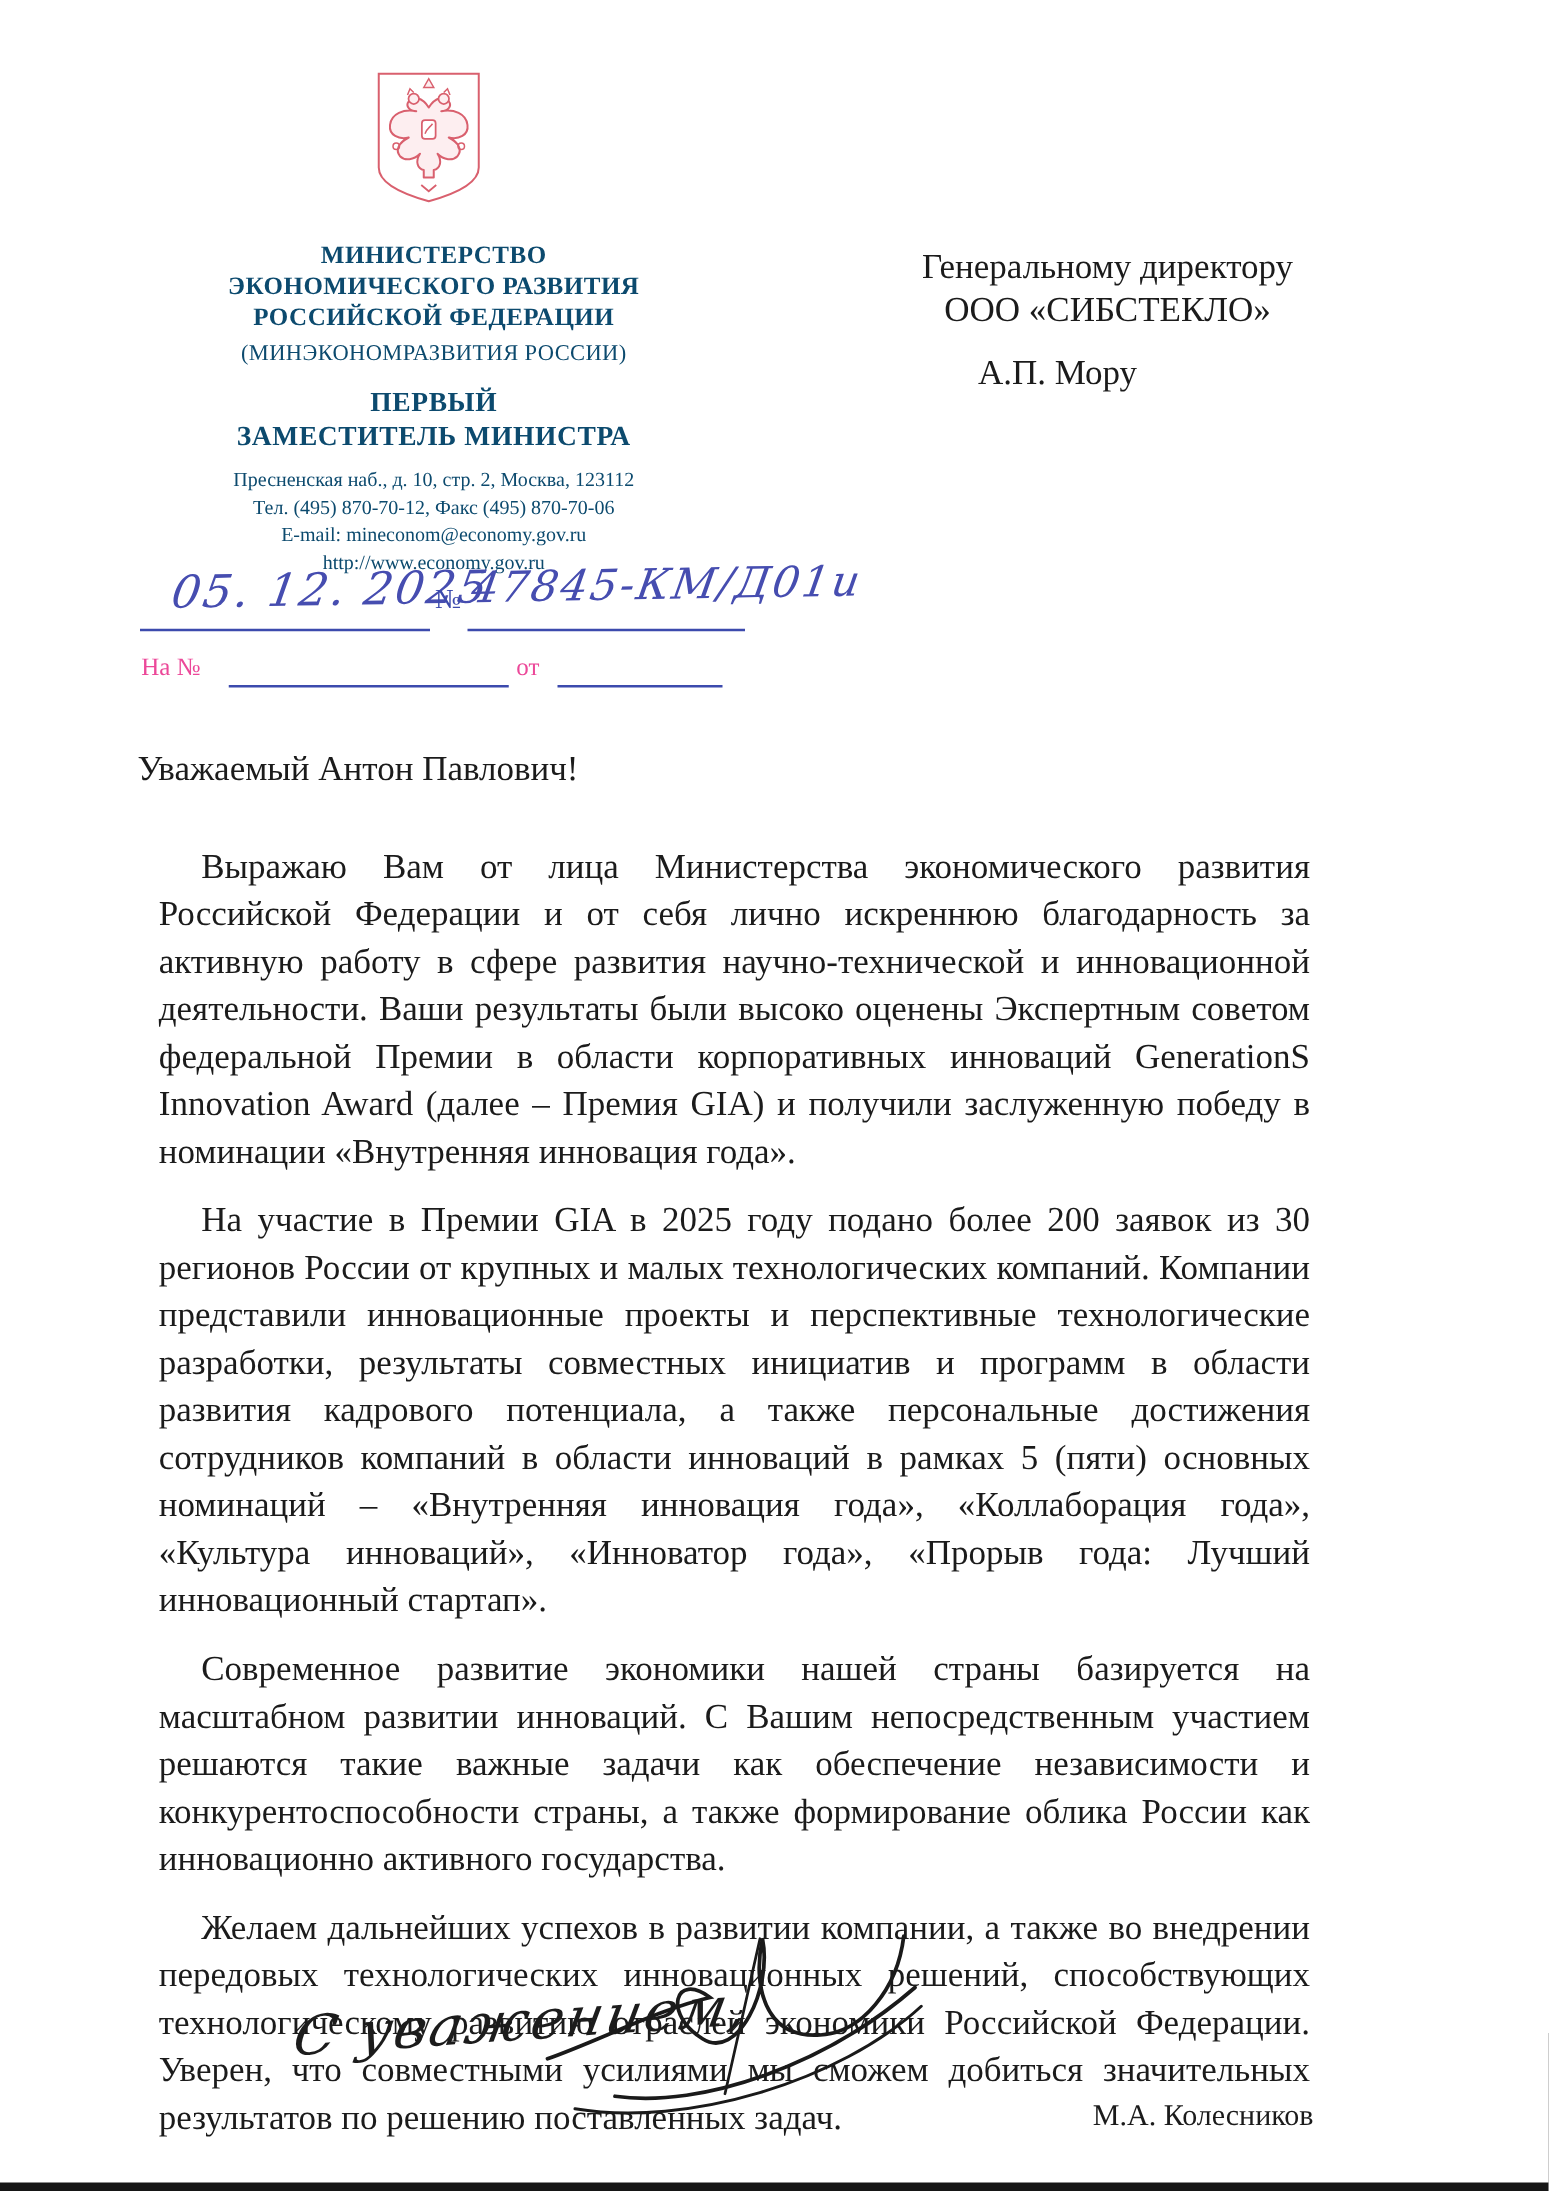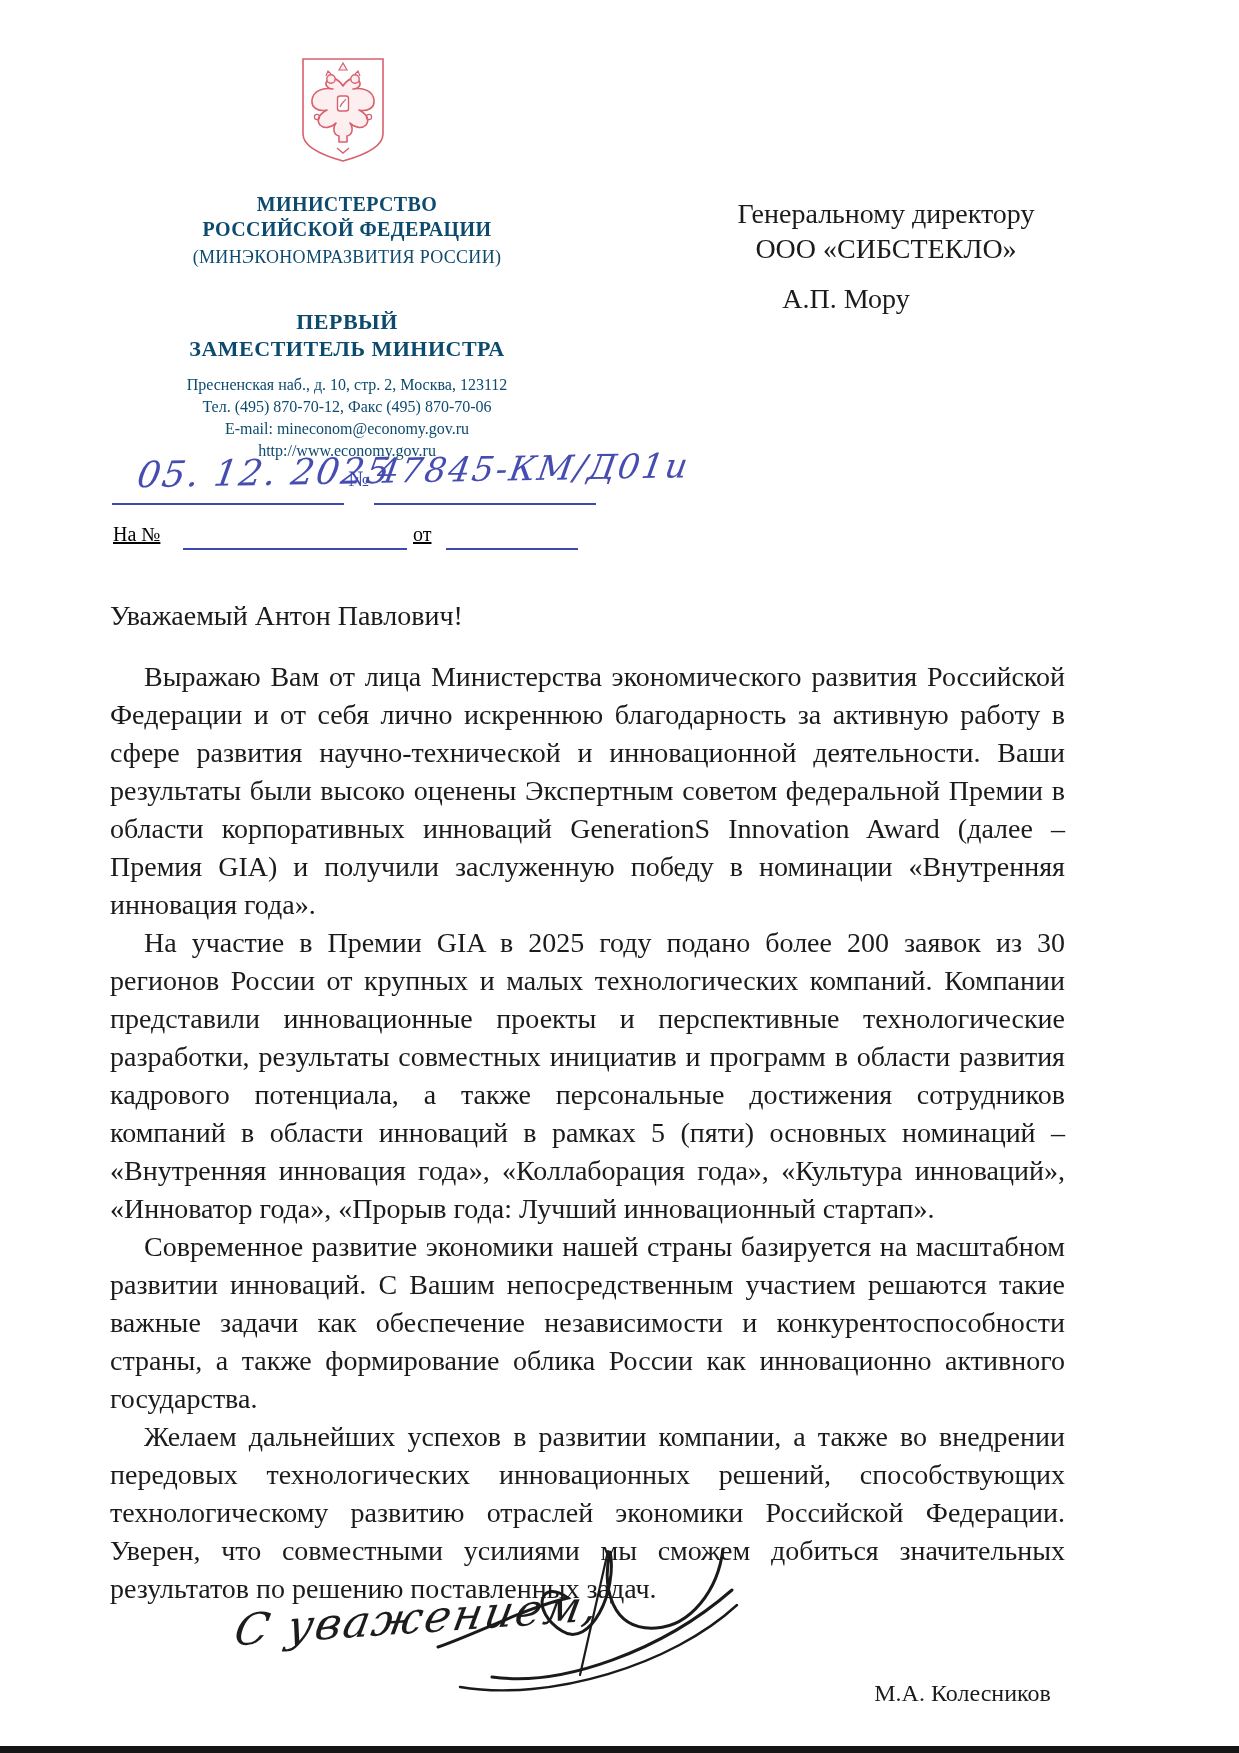--- a/index.html
+++ b/index.html
@@ -25,34 +25,34 @@
     font-family:"DejaVu Serif", serif;font-style:italic;
     font-size:36px;letter-spacing:2px;white-space:nowrap;
     transform:skewX(-10deg) rotate(-1deg);
   }
   .hand-date{left:138px;top:452px;}
   .hand-number{left:378px;top:448px;font-size:34px;}
   .no-sign{position:absolute;left:348px;top:466px;color:#3c4aad;font-size:22px;}
   .u-line{position:absolute;height:2px;background:#3c4aad;}
   .u1{left:112px;top:503px;width:232px;}
   .u2{left:374px;top:503px;width:222px;}
-  .reply-label{position:absolute;color:#000000;font-size:20px;text-decoration:underline;}
+  .reply-label{position:absolute;color:#ec4899;font-size:20px;}
   .na{left:113px;top:523px;}
   .ot{left:413px;top:523px;}
   .u3{left:183px;top:548px;width:224px;}
   .u4{left:446px;top:548px;width:132px;}
   
   .recipient{position:absolute;left:700px;top:196px;width:372px;text-align:center;
     font-size:28px;line-height:35px;}
   .recipient-name{position:absolute;left:660px;top:283px;width:372px;text-align:center;font-size:28px;}
   
   .salutation{position:absolute;left:110px;top:600px;width:955px;font-size:28px;}
   .body-text{position:absolute;left:110px;top:658px;width:955px;
     font-size:28px;line-height:38px;text-align:justify;}
-  .body-text p{margin:0;text-indent:34px;}
+  .body-text p{margin:17px;text-indent:34px;}
   
   .regards{
     position:absolute;left:238px;top:1592px;color:#1c1c1c;
     font-family:"DejaVu Serif", serif;font-style:italic;
     font-size:44px;letter-spacing:2px;white-space:nowrap;
     transform:skewX(-14deg) rotate(-4deg);
   }
   .flourish{position:absolute;left:430px;top:1535px;width:330px;height:180px;}
   .signer{position:absolute;left:855px;top:1680px;width:215px;text-align:center;font-size:24px;}
   .scan-edge{position:absolute;left:0;top:1746px;width:1239px;height:7px;background:#161616;}
@@ -71,20 +71,21 @@
     <path d="M42 14 L46 7 L50 14 Z" fill="#fdeef0" stroke="#d9606e" stroke-width="1.2"></path>
     <rect x="40.5" y="40" width="11" height="15" rx="2.5" fill="#ffffff" stroke="#d9606e" stroke-width="1.4"></rect>
     <path d="M43 51 C45 46 47 46 49 43" fill="none" stroke="#d9606e" stroke-width="1.2"></path>
     <circle cx="20" cy="61" r="2.6" fill="none" stroke="#d9606e" stroke-width="1.2"></circle>
     <circle cx="72" cy="61" r="2.6" fill="none" stroke="#d9606e" stroke-width="1.2"></circle>
     <path d="M40 92 L46 97 L52 92" fill="none" stroke="#d9606e" stroke-width="1.4"></path>
   </svg>
 
   <div class="lh-col ministry">
     <div>МИНИСТЕРСТВО</div>
+    <div>ЭКОНОМИЧЕСКОГО РАЗВИТИЯ</div>
     <div>РОССИЙСКОЙ ФЕДЕРАЦИИ</div>
     <div class="ministry-abbrev">(МИНЭКОНОМРАЗВИТИЯ РОССИИ)</div>
   </div>
 
   <div class="lh-col official">
     <div>ПЕРВЫЙ</div>
     <div>ЗАМЕСТИТЕЛЬ МИНИСТРА</div>
   </div>
 
   <div class="lh-col contacts">

